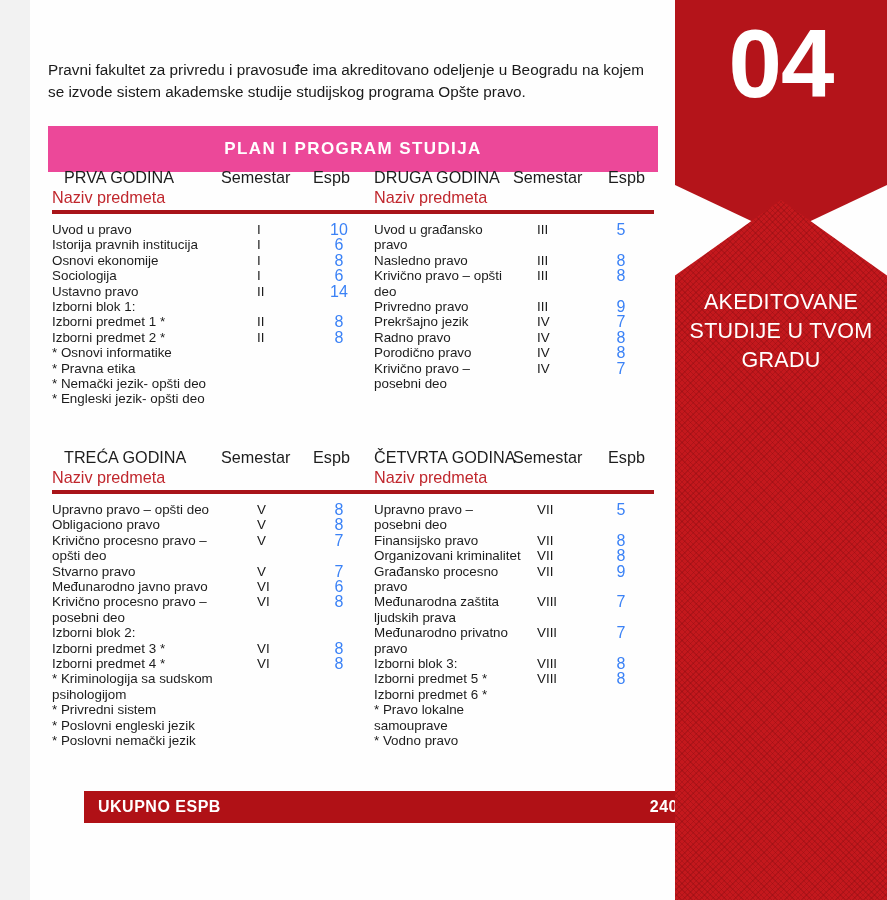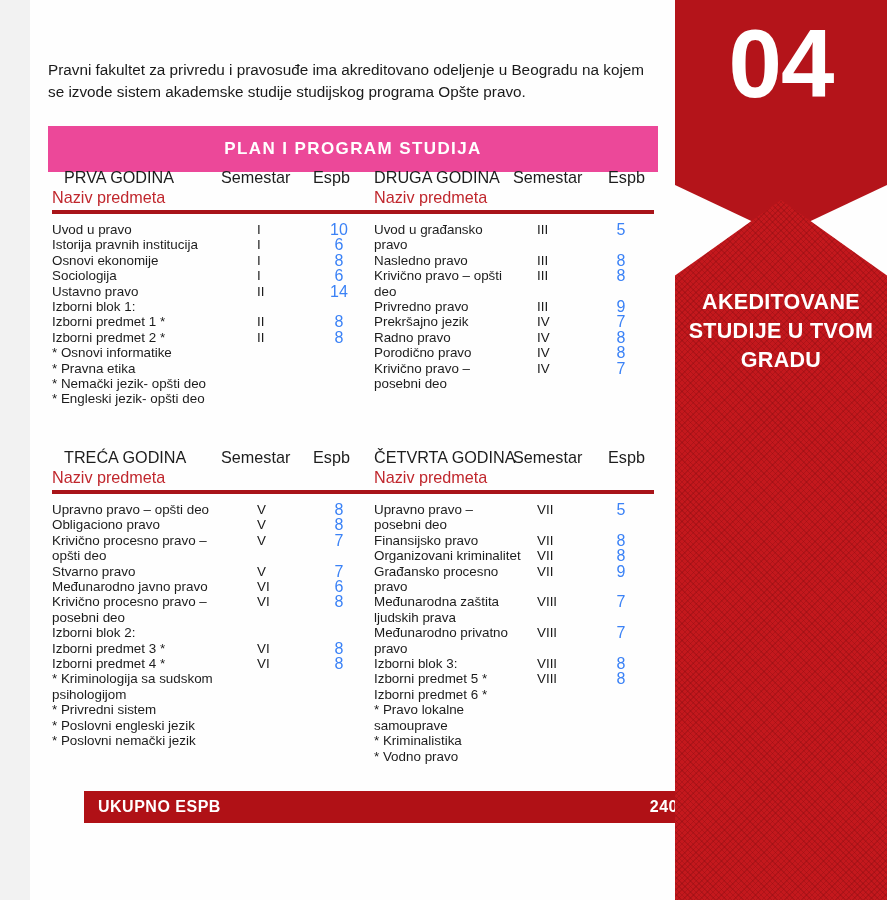--- a/index.html
+++ b/index.html
@@ -109,21 +109,21 @@
   .panel-tex{
     position:absolute;inset:0;
     background-image:
       repeating-linear-gradient(45deg, rgba(130,12,16,.30) 0 1px, rgba(0,0,0,0) 1px 4px),
       repeating-linear-gradient(-45deg, rgba(130,12,16,.30) 0 1px, rgba(0,0,0,0) 1px 4px);
     clip-path:polygon(0 10.8%,50% 0,100% 10.8%,100% 100%,0 100%);
   }
   .panel-text{
     position:absolute;left:0;top:288px;width:212px;
     text-align:center;color:#ffffff;
-    font-size:21.5px;font-weight:bold;line-height:29px;
+    font-size:21.5px;font-weight:normal;line-height:29px;
     letter-spacing:.3px;
   }
 </style>
 </head>
 <body>
 
 <div class="page">
 
   <div class="left-edge"></div>
 
@@ -367,23 +367,20 @@
               <div class="name">Izborni predmet 5 *</div>
               <div class="sem-v">VIII</div>
               <div class="esp-v">8</div>
             </div>
             <div class="row">
               <div class="name">Izborni predmet 6 *</div>
             </div>
             <div class="row">
               <div class="name">* Pravo lokalne
 samouprave</div>
-            </div>
-            <div class="row">
-              <div class="name">* Kriminalistika</div>
             </div>
             <div class="row">
               <div class="name">* Vodno pravo</div>
             </div>
           </div>
       </div>
     </div>
 
     <div class="footer" id="total-bar" style="top: 791px;">
       <span class="lbl">UKUPNO ESPB</span>

